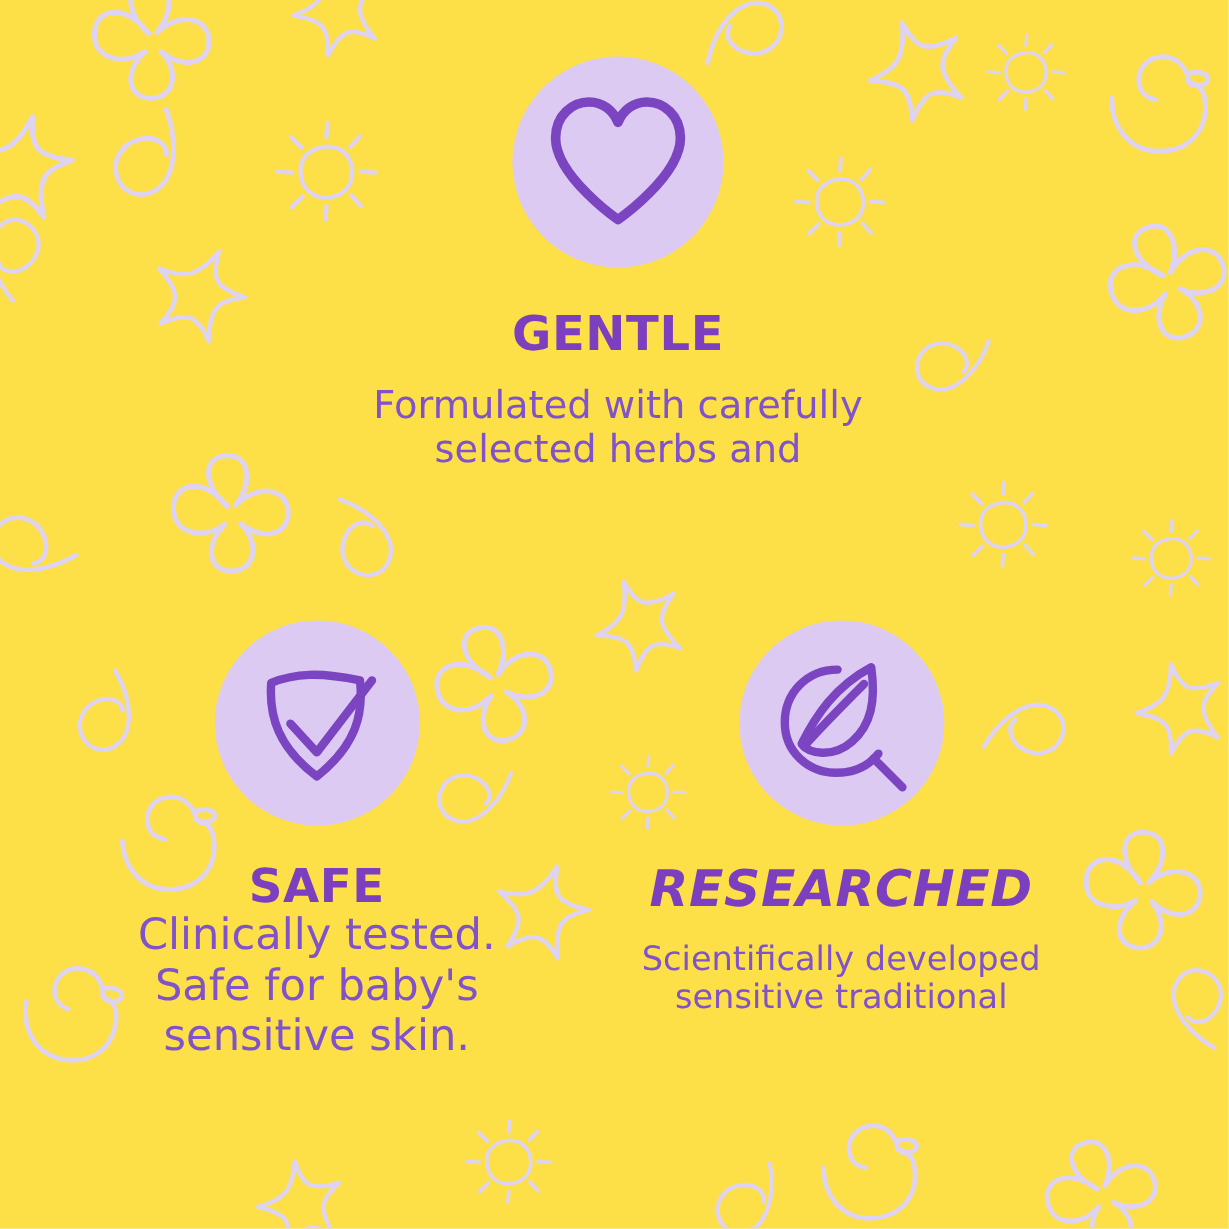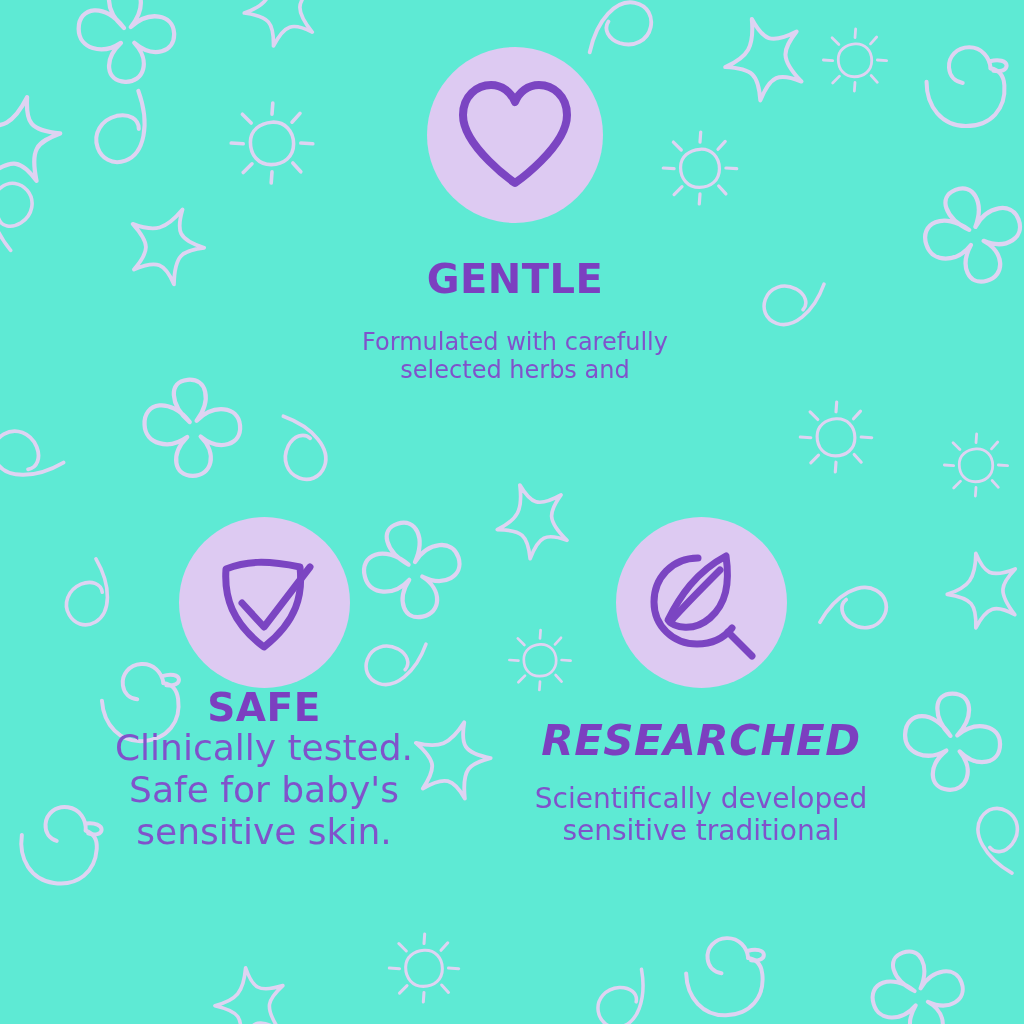--- a/index.html
+++ b/index.html
@@ -14,21 +14,21 @@
   body {
     font-family: "DejaVu Sans", sans-serif;
     background: #ffffff;
     position: relative;
   }
 
   #canvas {
     position: relative;
     width: 1024px;
     height: 1024px;
-    background: #5eead4;
+    background: #fde047;
     overflow: hidden;
   }
 
   
   #bg-pattern {
     position: absolute;
     inset: 0;
     width: 1024px;
     height: 1024px;
     z-index: 0;
@@ -72,30 +72,30 @@
   }
 
   
   #feature-gentle {
     left: 262px;
     top: 47px;
     width: 506px;
   }
   #feature-gentle .icon-circle { width: 176px; height: 176px; }
   #feature-gentle .feature-title { font-size: 40px; margin-top: 36px; }
-  #feature-gentle .feature-desc  { font-size: 24px; margin-top: 30px; }
+  #feature-gentle .feature-desc  { font-size: 32px; margin-top: 20px; }
 
   
   #feature-safe {
     left: 68px;
     top: 517px;
     width: 392px;
   }
   #feature-safe .icon-circle { width: 171px; height: 171px; }
-  #feature-safe .feature-title { font-size: 39px; }
+  #feature-safe .feature-title { font-size: 39px; margin-top: 32px; }
   #feature-safe .feature-desc  { font-size: 36px; }
 
   
   #feature-researched {
     left: 460px;
     top: 517px;
     width: 482px;
   }
   #feature-researched .icon-circle { width: 171px; height: 171px; }
   #feature-researched .feature-title { font-size: 42px; margin-top: 32px; font-style: italic; }

